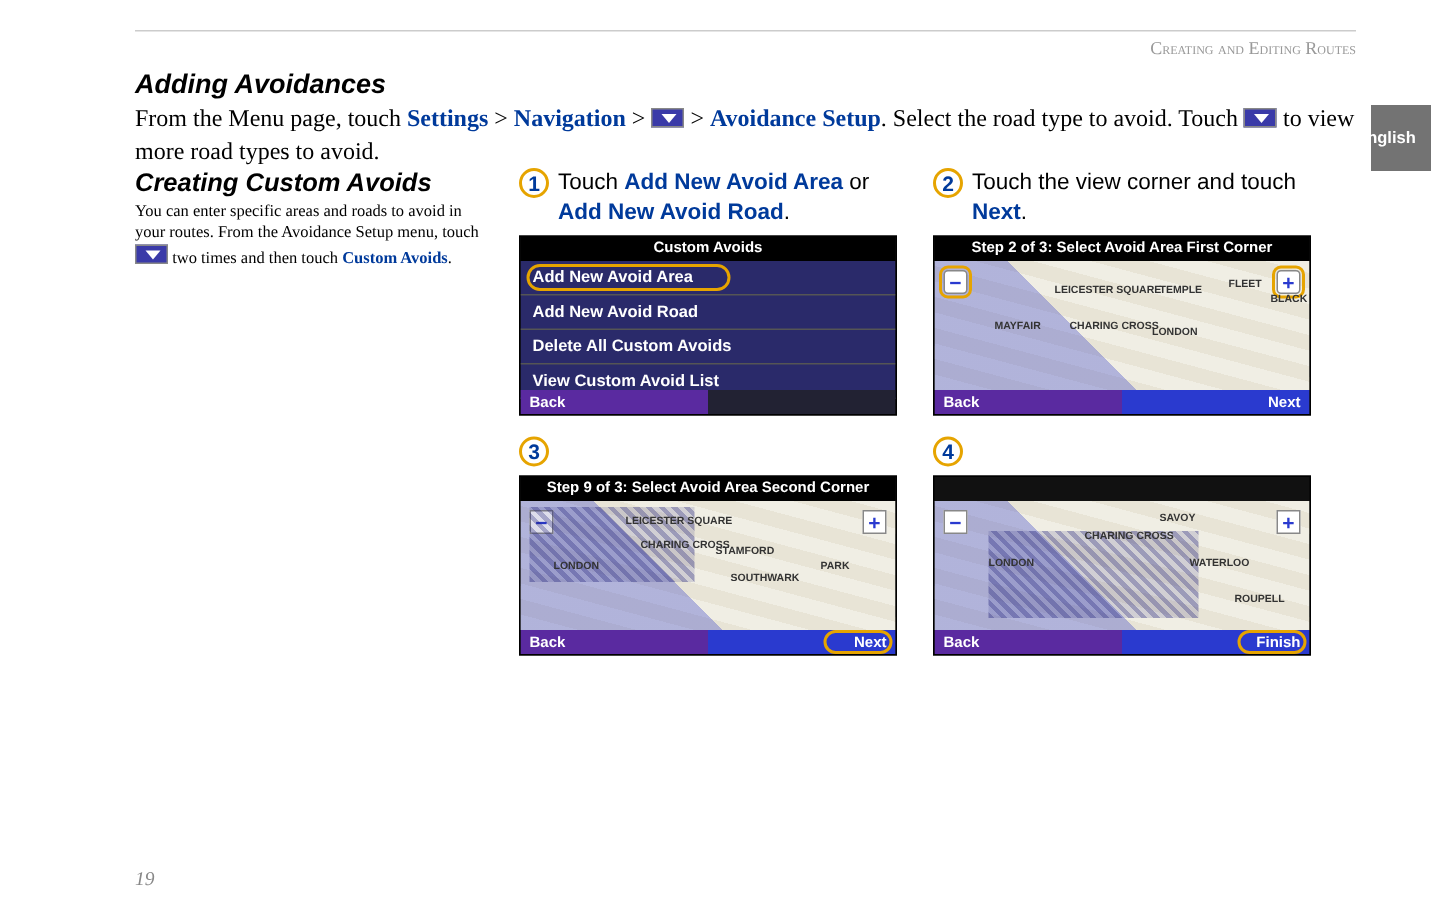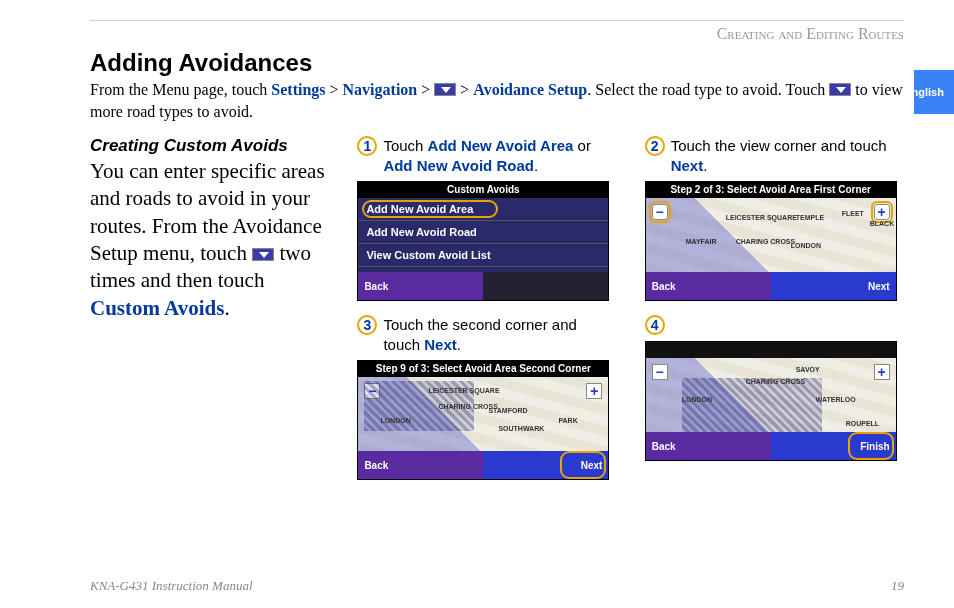--- a/index.html
+++ b/index.html
@@ -15,79 +15,79 @@
     padding: 20px 50px 20px 90px;
   }
   .hr-top {
     border-top: 1px solid #ccc;
     margin-bottom: 4px;
   }
   .header-line {
     text-align: right;
     font-variant: small-caps;
     color: #999;
-    font-size: 16px;
+    font-size: 12px;
     margin-bottom: 6px;
   }
   .lang-tab {
     position: absolute;
     right: 0;
     top: 70px;
     width: 40px;
     height: 44px;
-    background: #3b82f6;
+    background: #737373;
     color: #fff;
     font-family: Arial, sans-serif;
     font-weight: bold;
     font-size: 11px;
     display: flex;
     align-items: center;
     justify-content: center;
     padding-right: 20px;
   }
   h1 {
     font-family: Arial, sans-serif;
     font-weight: bold;
-    font-size: 24px;
+    font-size: 18px;
     margin-bottom: 2px;
+    font-style: italic;
   }
   .intro {
     font-size: 16px;
     line-height: 1.35;
-    margin-bottom: 14px;
   }
   .blue-bold { color: #003a9b; font-weight: bold; }
   .dd-icon {
     display: inline-block;
     width: 22px;
     height: 13px;
     background: #3a3aa8;
     border: 1px solid #888;
     position: relative;
     vertical-align: -1px;
   }
   .dd-icon::after {
     content: "";
     position: absolute;
     left: 6px; top: 3px;
     border-left: 5px solid transparent;
     border-right: 5px solid transparent;
     border-top: 6px solid #fff;
   }
-  .content-row { display: flex; gap: 28px; }
+  .content-row { display: flex; gap: 16px; }
   .col-left { width: 240px; }
   .col-mid, .col-right { width: 260px; }
   .subhead {
     font-family: Arial, sans-serif;
     font-style: italic;
     font-weight: bold;
     font-size: 17px;
     margin-bottom: 2px;
   }
-  .body-text { font-size: 21px; line-height: 1.3; }
+  .body-text { font-size: 11px; line-height: 1.3; }
   .step-block { margin-bottom: 14px; }
   .step-head {
     display: flex;
     align-items: flex-start;
     gap: 6px;
     font-family: Arial, sans-serif;
     font-size: 15px;
     line-height: 1.3;
     margin-bottom: 6px;
   }
@@ -137,21 +137,21 @@
     content:"";
     position:absolute;
     left:4px; right:110px; top:2px; bottom:2px;
     border:2px solid #e6a400;
     border-radius:9px;
     pointer-events:none;
   }
   .ss-bottom {
     position: absolute;
     bottom: 0; left: 0; right: 0;
-    height: 28px;
+    height: 16px;
     background: linear-gradient(to right, #5a2aa0 0 50%, #223 50% 100%);
     display: flex;
   }
   .ss-btn {
     flex: 1;
     color: #fff;
     font-size: 10px;
     font-weight: bold;
     display: flex;
     align-items: center;
@@ -238,34 +238,33 @@
       <div class="step-block">
         <div class="step-head">
           <span class="circ-num">1</span>
           <span class="txt"><span>Touch </span><span class="blue-bold">Add New Avoid Area</span><span> or </span><span class="blue-bold">Add New Avoid Road</span><span>.</span></span>
         </div>
         <div class="screenshot">
           <div class="ss-title">Custom Avoids</div>
           <div class="ss-menu">
             <div class="ss-menu-item hi">Add New Avoid Area</div>
             <div class="ss-menu-item">Add New Avoid Road</div>
+            <div class="ss-menu-item">Delete All Custom Avoids</div>
             <div class="ss-menu-item">View Custom Avoid List</div>
-            <div class="ss-menu-item">Delete All Custom Avoids</div>
           </div>
           <div class="ss-bottom">
             <div class="ss-btn left">Back</div>
             <div class="ss-btn right"></div>
           </div>
         </div>
       </div>
 
       <div class="step-block">
         <div class="step-head">
           <span class="circ-num">3</span>
-          <span class="txt"><span>Touch the second corner and touch </span><span class="blue-bold">Next</span><span>.</span></span>
         </div>
         <div class="screenshot">
           <div class="ss-title">Step 9 of 3: Select Avoid Area Second Corner</div>
           <div class="mapbg">
             <div class="minus">−</div>
             <div class="plus">+</div>
             <div class="shade" style="left:6px;top:4px;width:110px;height:50px;"></div>
             <span class="lbl" style="left:70px;top:10px">LEICESTER SQUARE</span>
             <span class="lbl" style="left:22px;top:40px">LONDON</span>
             <span class="lbl" style="left:80px;top:26px">CHARING CROSS</span>
@@ -326,15 +325,14 @@
             <div class="ss-btn left">Back</div>
             <div class="ss-btn right blue hi">Finish</div>
           </div>
         </div>
       </div>
     </div>
   </div>
 </div>
 
 <div class="footer">
-  <span>KNA-G431 Instruction Manual</span>
   <span>19</span>
 </div>
 
 </body></html>

